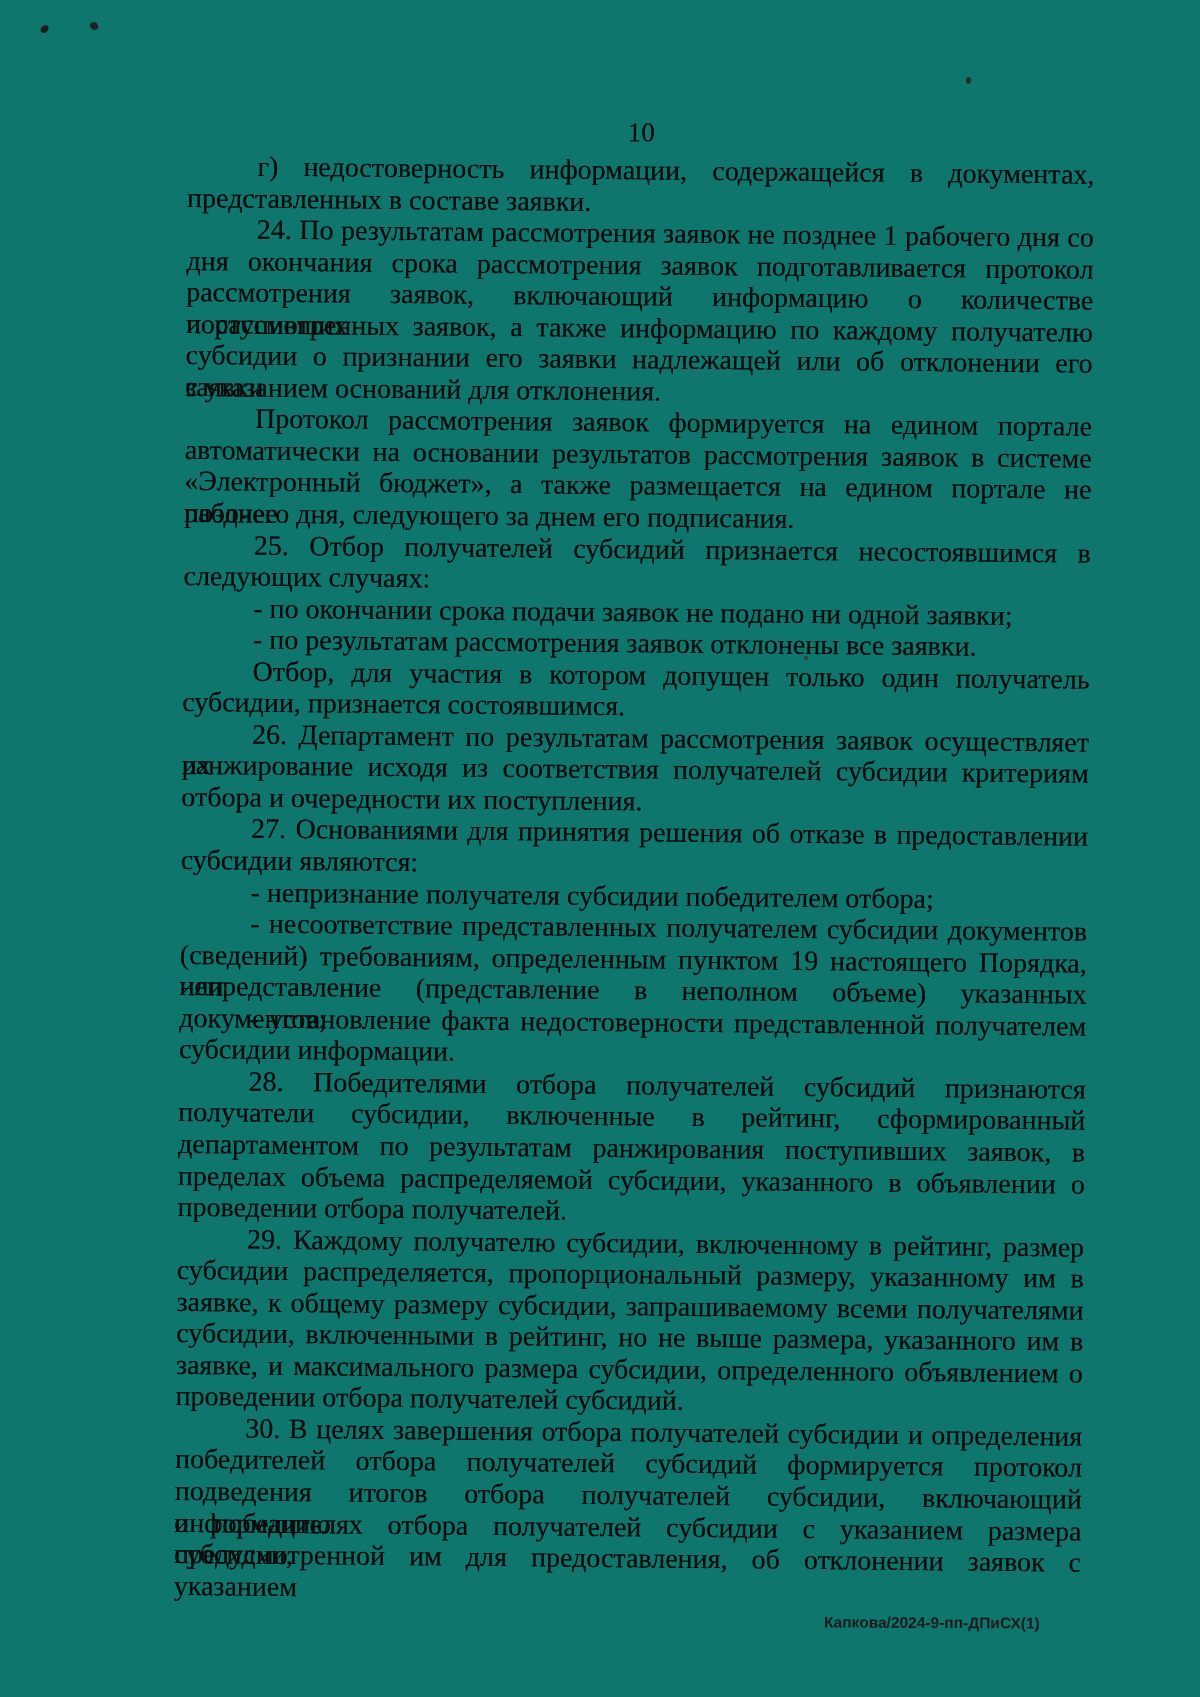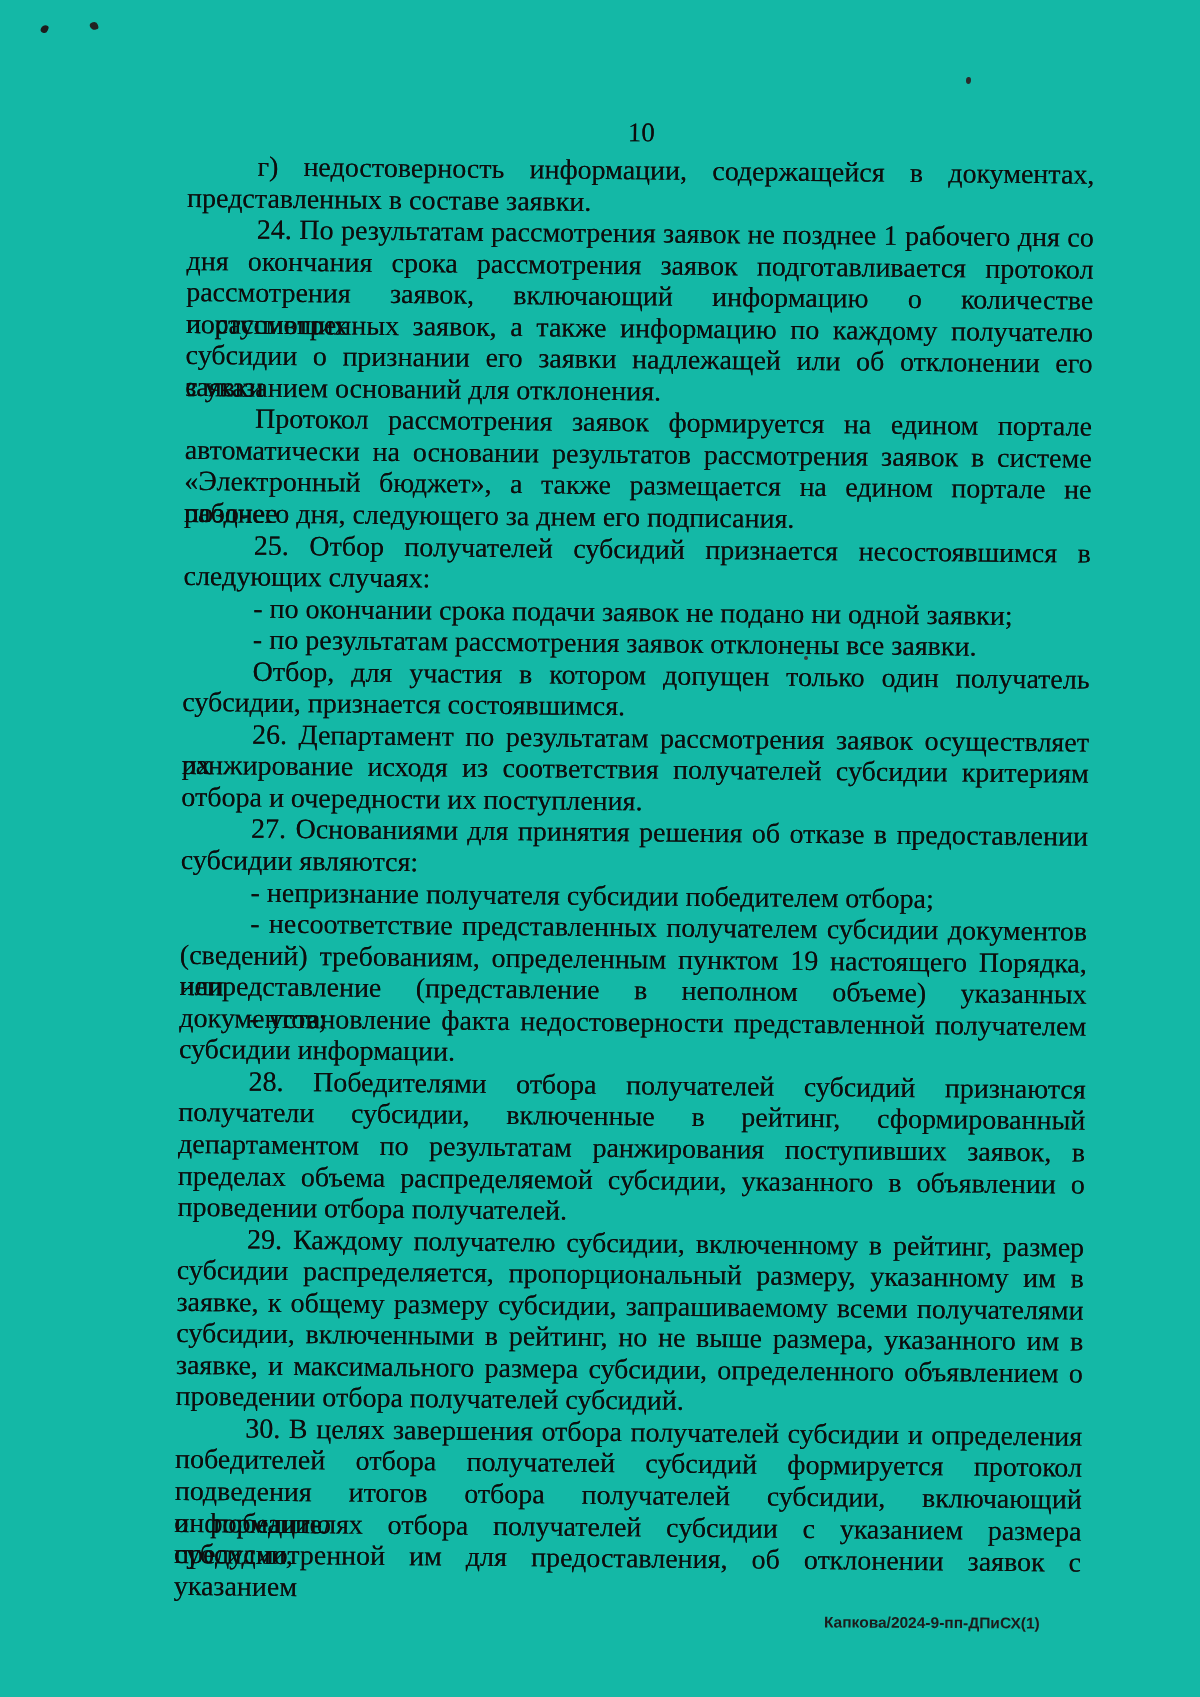--- a/index.html
+++ b/index.html
@@ -9,21 +9,21 @@
   }
   body {
     width: 1200px;
     height: 1697px;
     position: relative;
     overflow: hidden;
   }
   .page {
     position: absolute;
     inset: 0;
-    background: #14b8a6;
+    background: #0f766e;
   }
   
   .doc {
     position: absolute;
     left: 188px;
     top: 112px;
     width: 907px;
     transform: rotate(0.55deg);
     transform-origin: 0 0;
     font-family: "Liberation Serif", "DejaVu Serif", serif;

